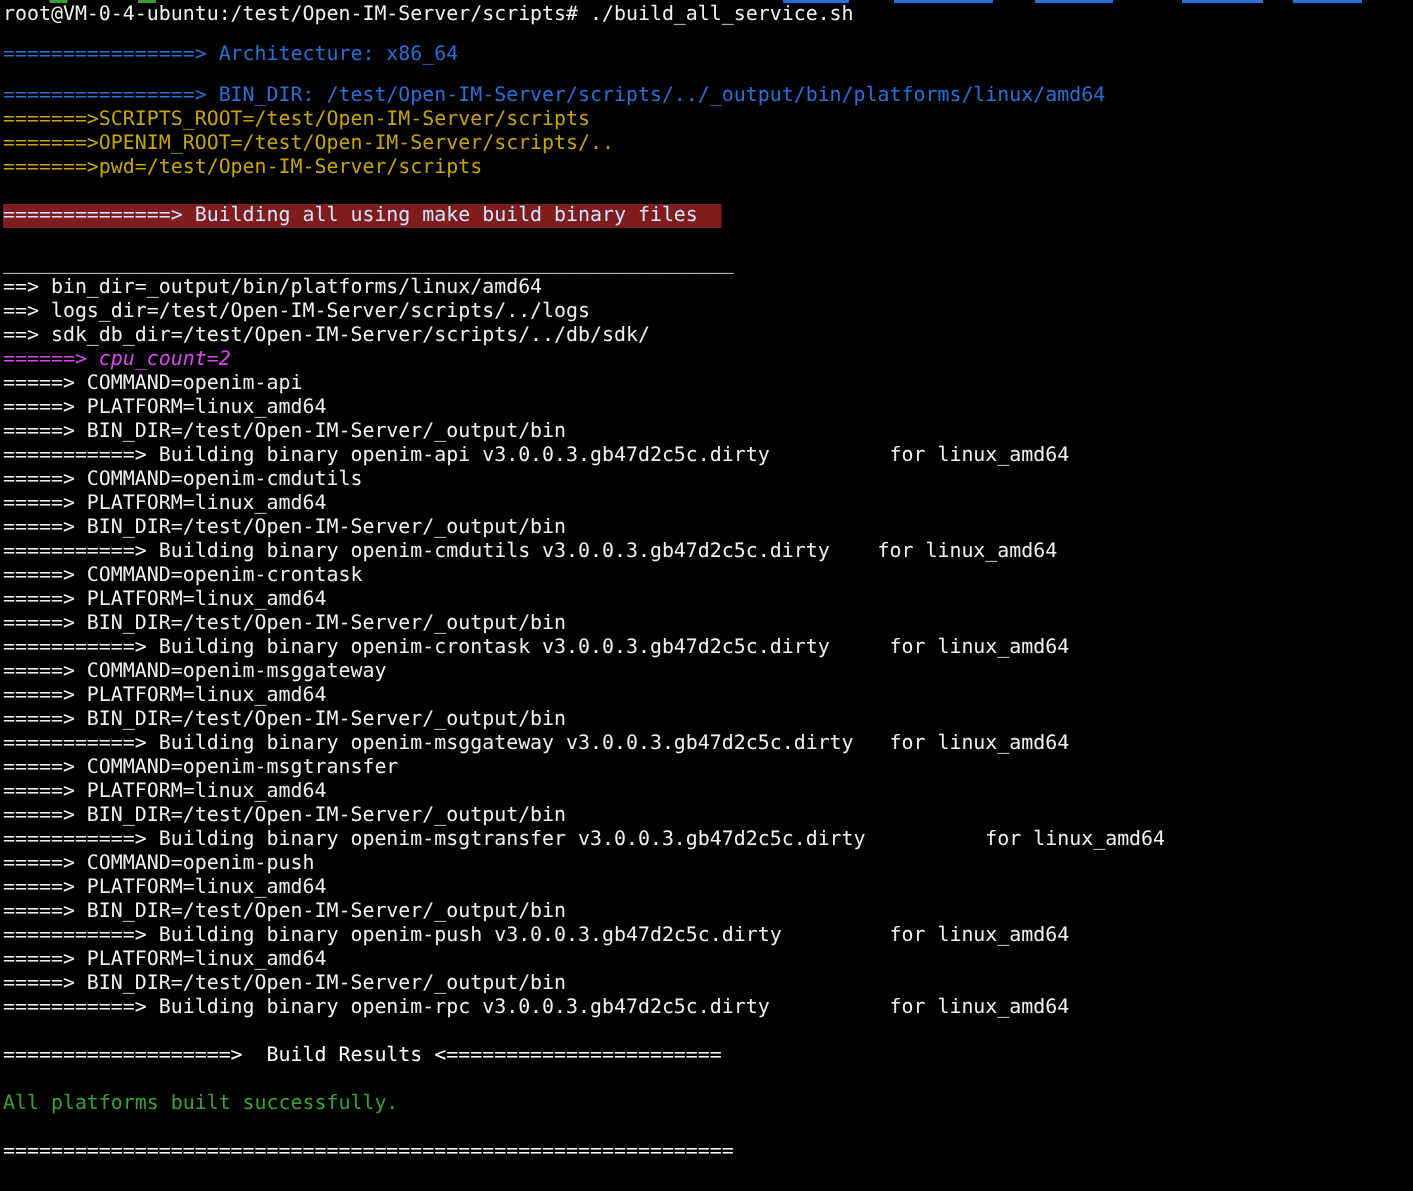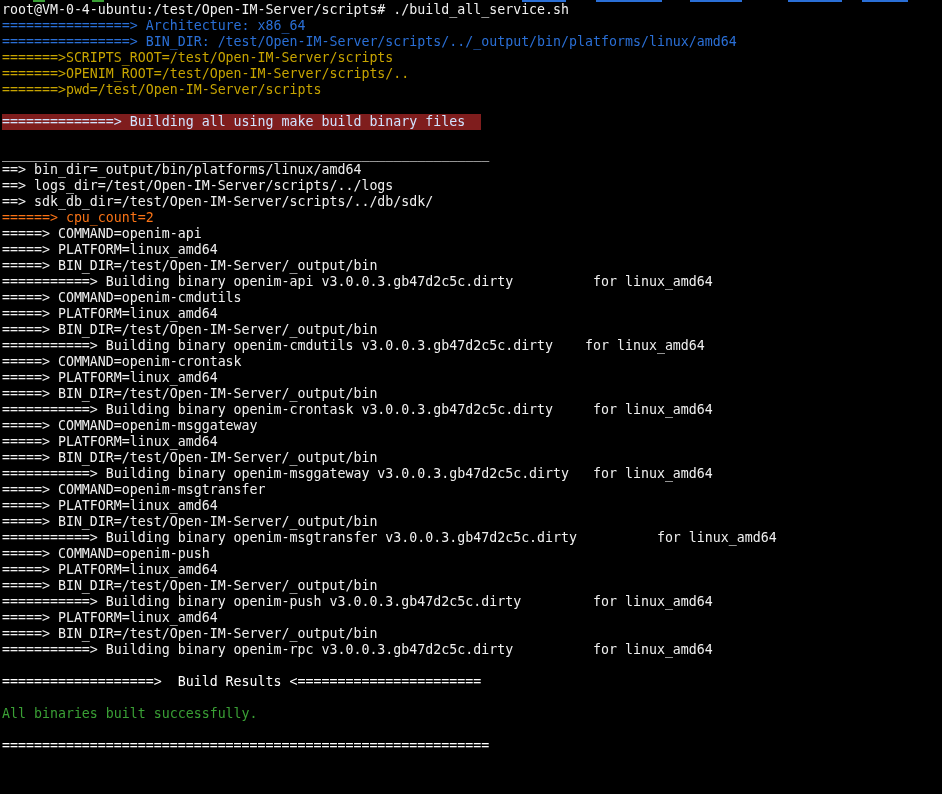--- a/index.html
+++ b/index.html
@@ -8,23 +8,23 @@
     width:942px;height:794px;
     background:#000;
     overflow:hidden;
     font-family:"DejaVu Sans Mono",monospace;
     font-size:13.28px;
     line-height:16px;
     cursor:text;
   }
   .screen{position:absolute;top:2px;left:2px;right:0;}
   .line{height:16px;white-space:pre;color:#f0f0f0;}
-  .line.blue{color:#2a6fd6;}
+  .line.blue{color:#2a6fd6;margin-top:11px;}
   .line.yellow{color:#c7a400;}
-  .line.green{color:#f97316;}
+  .line.green{color:#d946ef;font-style:italic;}
   .line.success{color:#3aa035;}
   .line.bold{font-weight:normal;color:#ffffff;}
   .hl{display:inline-block;height:16px;background:#7f1d1d;color:#d2e4ff;white-space:pre;}
   
   .frag{position:absolute;top:0;height:2px;}
   .frag.g{background:#3aa035;}
   .frag.b{background:#2a6fd6;}
   .f1{left:33px;width:12px;}
   .f2{left:92px;width:12px;}
   .f3{left:522px;width:44px;}
@@ -84,17 +84,17 @@
       <div class="line">=====&gt; COMMAND=openim-push</div>
       <div class="line">=====&gt; PLATFORM=linux_amd64</div>
       <div class="line">=====&gt; BIN_DIR=/test/Open-IM-Server/_output/bin</div>
       <div class="line">===========&gt; Building binary openim-push v3.0.0.3.gb47d2c5c.dirty         for linux_amd64</div>
       <div class="line">=====&gt; PLATFORM=linux_amd64</div>
       <div class="line">=====&gt; BIN_DIR=/test/Open-IM-Server/_output/bin</div>
       <div class="line">===========&gt; Building binary openim-rpc v3.0.0.3.gb47d2c5c.dirty          for linux_amd64</div>
       <div class="line"></div>
       <div class="line bold">===================&gt;  Build Results &lt;=======================</div>
       <div class="line"></div>
-      <div class="line success">All binaries built successfully.</div>
+      <div class="line success">All platforms built successfully.</div>
       <div class="line"></div>
       <div class="line bold">=============================================================</div>
     </div>
 </div>
 
 </body></html>

